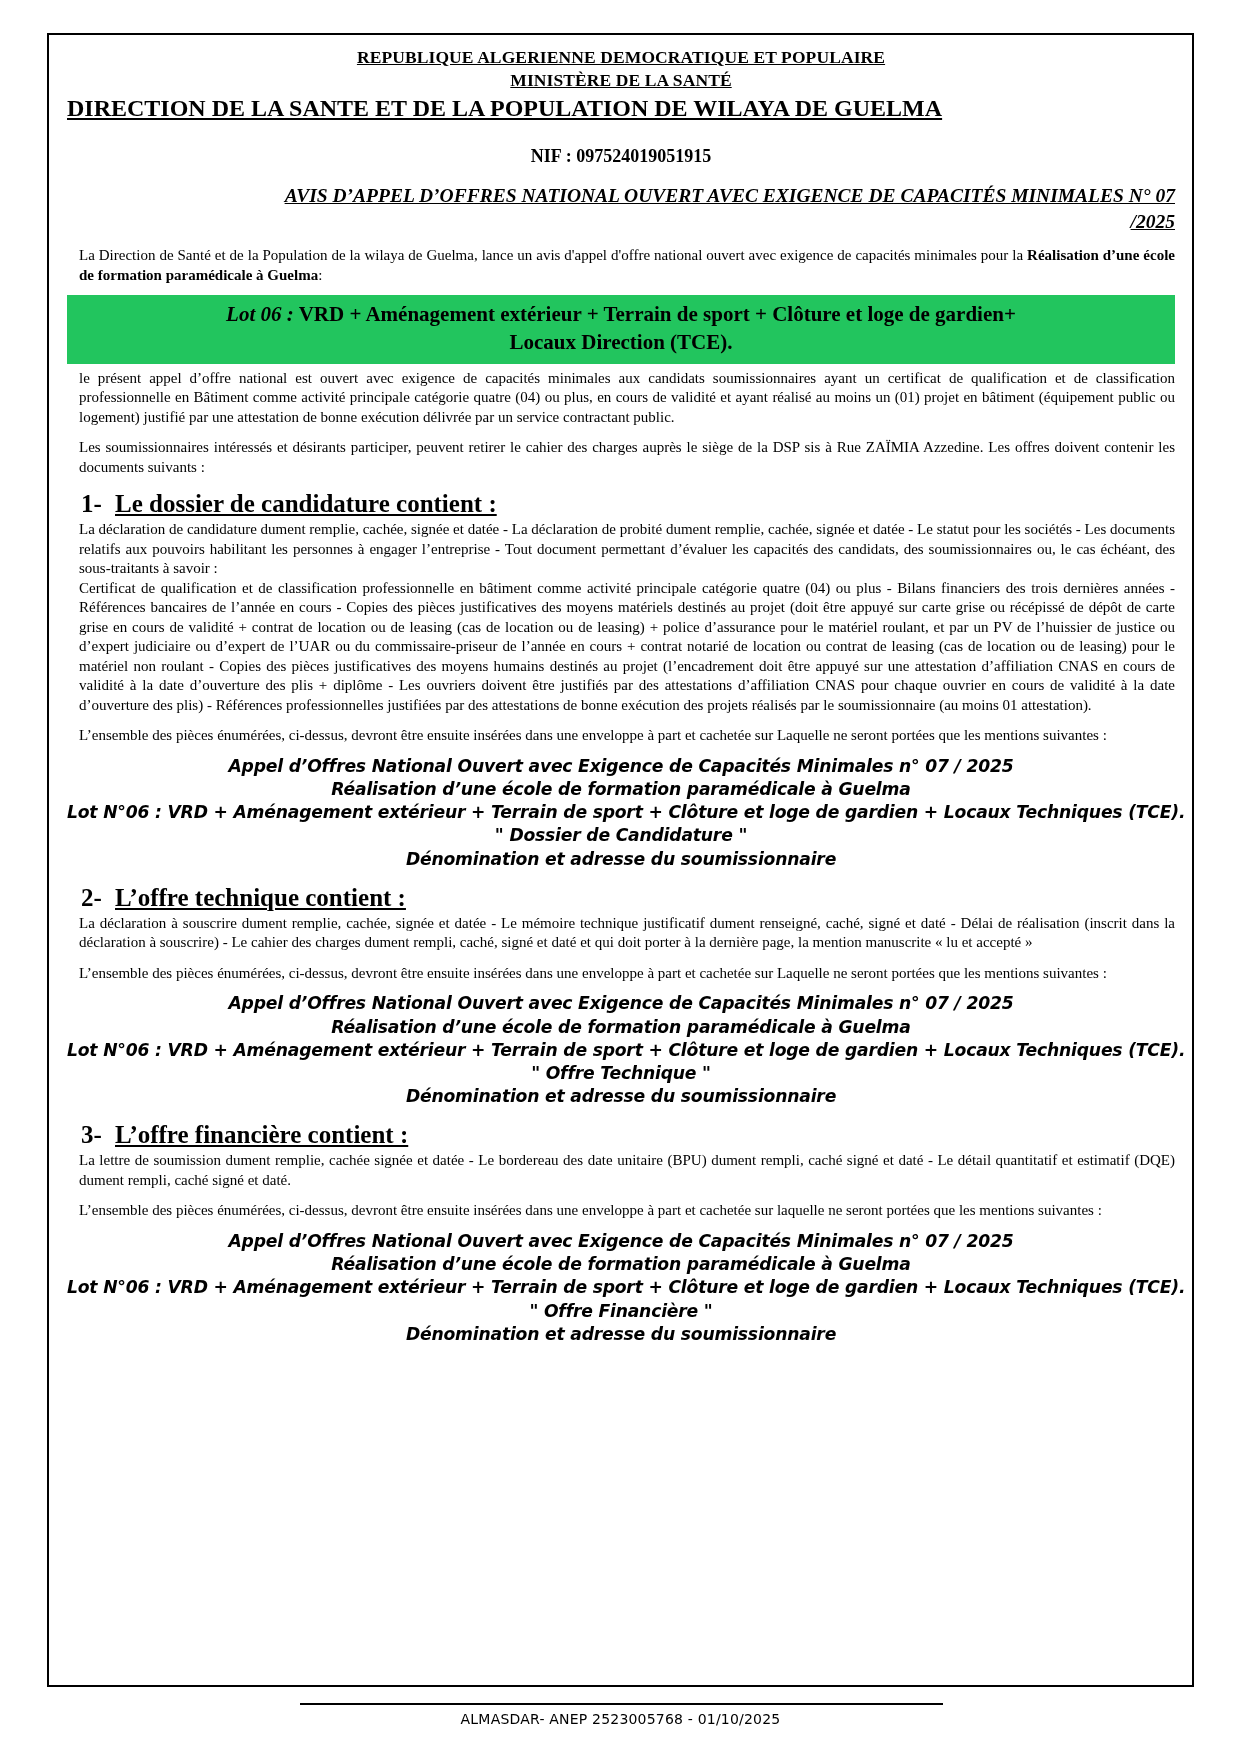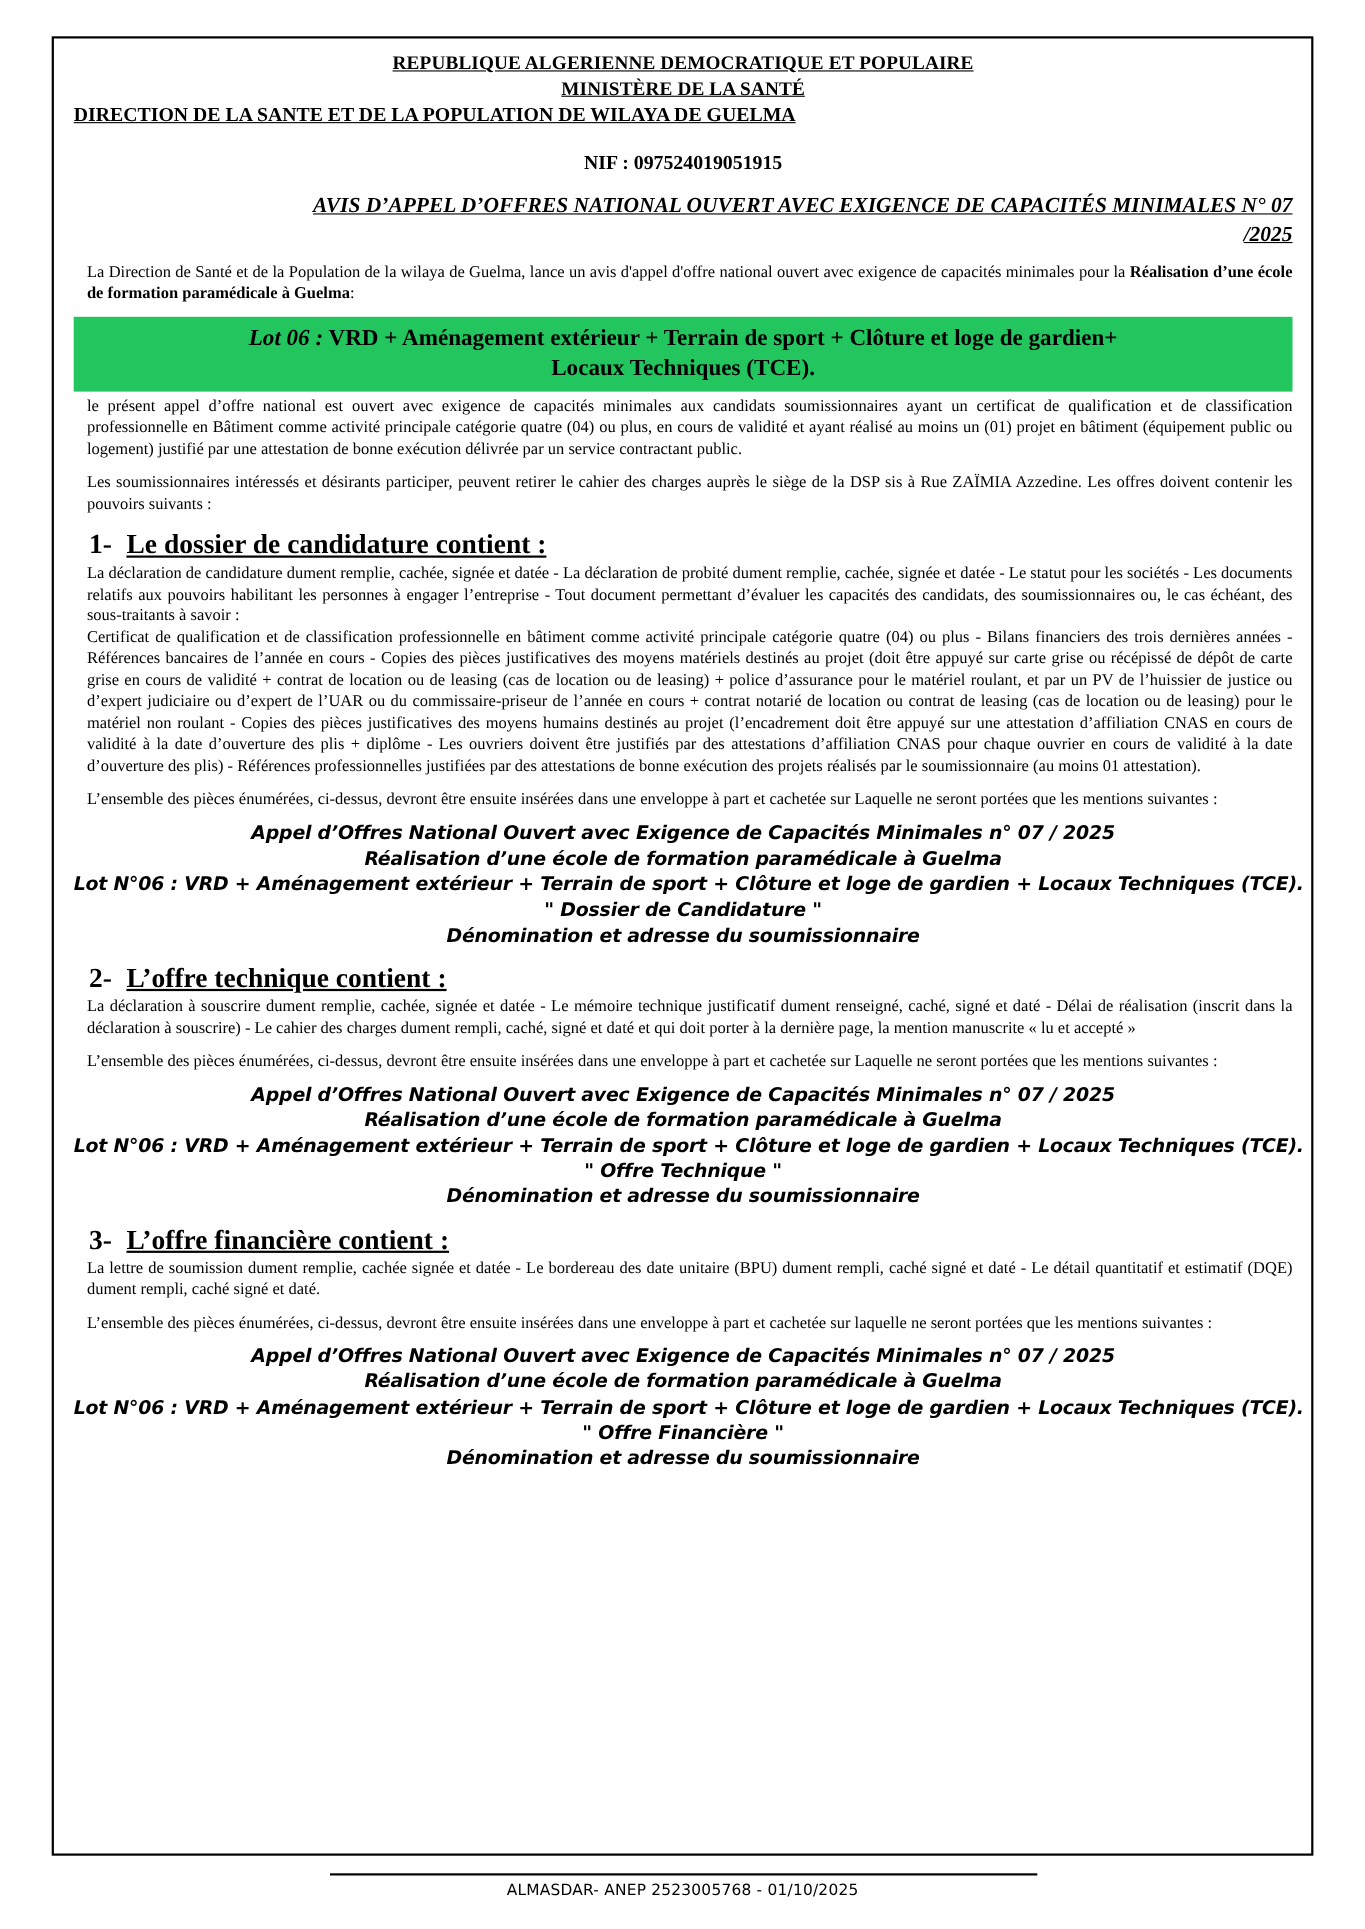--- a/index.html
+++ b/index.html
@@ -45,21 +45,21 @@
     text-align: center;
     font-weight: bold;
     font-size: 17.5px;
     line-height: 1.30;
     letter-spacing: 0.1px;
   }
   .hdr-center span { text-decoration: underline; }
   .hdr-left {
     text-align: left;
     font-weight: bold;
-    font-size: 18px;
+    font-size: 24px;
     line-height: 1.30;
     margin-top: 1px;
   }
   .hdr-left span { text-decoration: underline; }
   .nif {
     text-align: center;
     font-weight: bold;
     font-size: 18px;
     margin-top: 22px;
   }
@@ -165,26 +165,26 @@
 
     <div class="avis">
       <span>AVIS D’APPEL D’OFFRES NATIONAL OUVERT AVEC EXIGENCE DE CAPACITÉS MINIMALES N°  07</span><br>
       <span>/2025</span>
     </div>
 
     <p class="body"><span>La Direction de Santé et de la Population  de la wilaya de Guelma, lance un avis  d'appel  d'offre  national ouvert avec exigence de capacités minimales pour la </span><span class="b">Réalisation d’une école  de formation paramédicale à Guelma</span><span>:</span></p>
 
     <div class="lot-banner">
       <span class="it">Lot 06 :</span><span> VRD + Aménagement extérieur + Terrain de sport + Clôture et loge de gardien+</span><br>
-      <span>Locaux Techniques (TCE).</span>
+      <span>Locaux Direction (TCE).</span>
     </div>
 
     <p class="body tight">le présent appel d’offre national est ouvert avec exigence de capacités minimales aux candidats soumissionnaires ayant un certificat de qualification et de classification professionnelle en Bâtiment comme activité principale catégorie quatre (04) ou plus, en cours de validité et ayant réalisé au moins un (01) projet en bâtiment (équipement public ou logement) justifié par une attestation de bonne exécution délivrée par un service contractant public.</p>
 
-    <p class="body">Les soumissionnaires intéressés et désirants participer, peuvent retirer le cahier des charges auprès le siège de la DSP sis à Rue ZAÏMIA Azzedine. Les offres doivent contenir les pouvoirs suivants :</p>
+    <p class="body">Les soumissionnaires intéressés et désirants participer, peuvent retirer le cahier des charges auprès le siège de la DSP sis à Rue ZAÏMIA Azzedine. Les offres doivent contenir les documents suivants :</p>
 
     <div class="sec-head">
       <span class="num">1-</span><span class="ttl">Le dossier de candidature contient :</span>
     </div>
     <p class="body nogap">La déclaration de candidature dument remplie, cachée, signée et datée - La déclaration de probité dument remplie, cachée, signée et datée - Le statut pour les sociétés - Les documents relatifs aux pouvoirs habilitant les personnes à engager l’entreprise - Tout document permettant d’évaluer les capacités des candidats, des soumissionnaires ou, le cas échéant, des sous-traitants à savoir :</p>
     <p class="body nogap">Certificat de qualification et de classification professionnelle en bâtiment comme activité principale catégorie quatre (04) ou plus - Bilans financiers des trois dernières années - Références bancaires de l’année en cours -  Copies des pièces justificatives des moyens matériels destinés au projet (doit être appuyé sur carte grise ou récépissé de dépôt de carte grise en cours de validité + contrat de location ou de leasing (cas de location ou de leasing) + police d’assurance pour le matériel roulant, et par un PV de l’huissier de justice ou d’expert judiciaire ou d’expert de l’UAR ou du commissaire-priseur de l’année en cours + contrat notarié de location ou contrat de leasing (cas de location ou de leasing) pour le matériel non roulant - Copies des pièces justificatives des moyens humains destinés au projet (l’encadrement doit être appuyé sur une attestation d’affiliation CNAS en cours de validité à la date d’ouverture des plis + diplôme - Les ouvriers doivent être justifiés par des attestations d’affiliation CNAS pour chaque ouvrier en cours de validité à la date d’ouverture des plis) - Références professionnelles justifiées par des attestations de bonne exécution des projets réalisés par le soumissionnaire (au moins 01 attestation).</p>
     <p class="body">L’ensemble des pièces énumérées, ci-dessus, devront être ensuite insérées dans une enveloppe à part et  cachetée sur Laquelle ne seront portées que les mentions suivantes :</p>
     <div class="mentions">
       <div>Appel d’Offres National Ouvert avec Exigence de Capacités Minimales n° 07 / 2025</div>
       <div>Réalisation d’une école  de formation paramédicale à Guelma</div>

